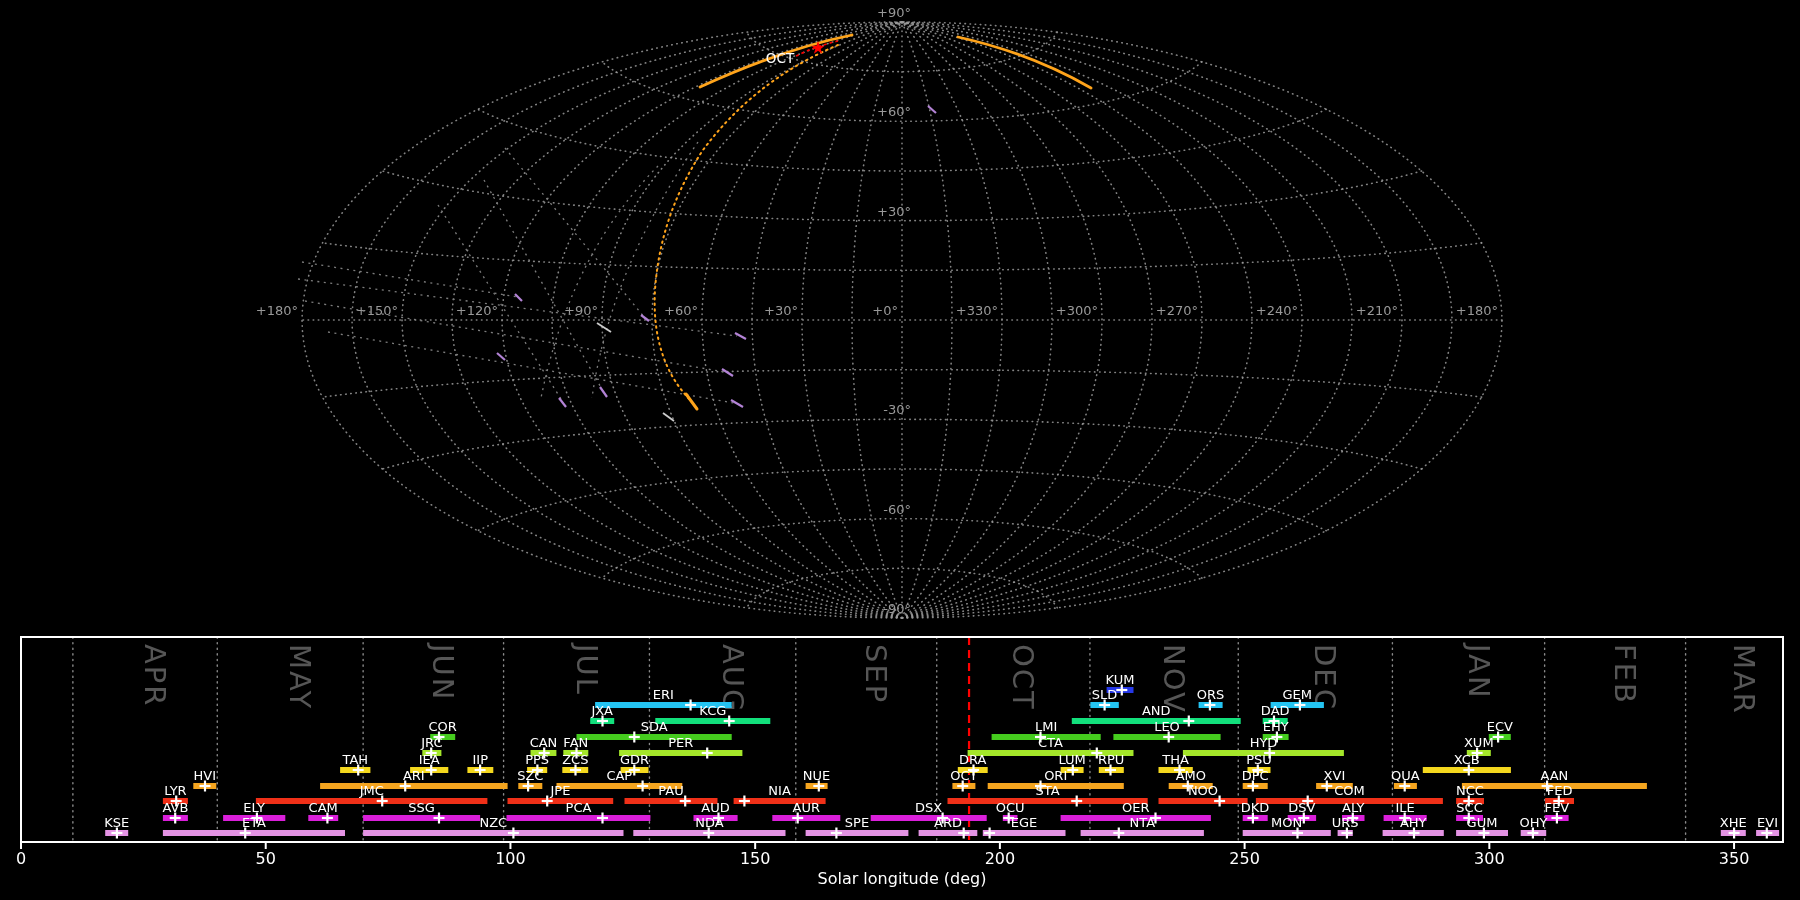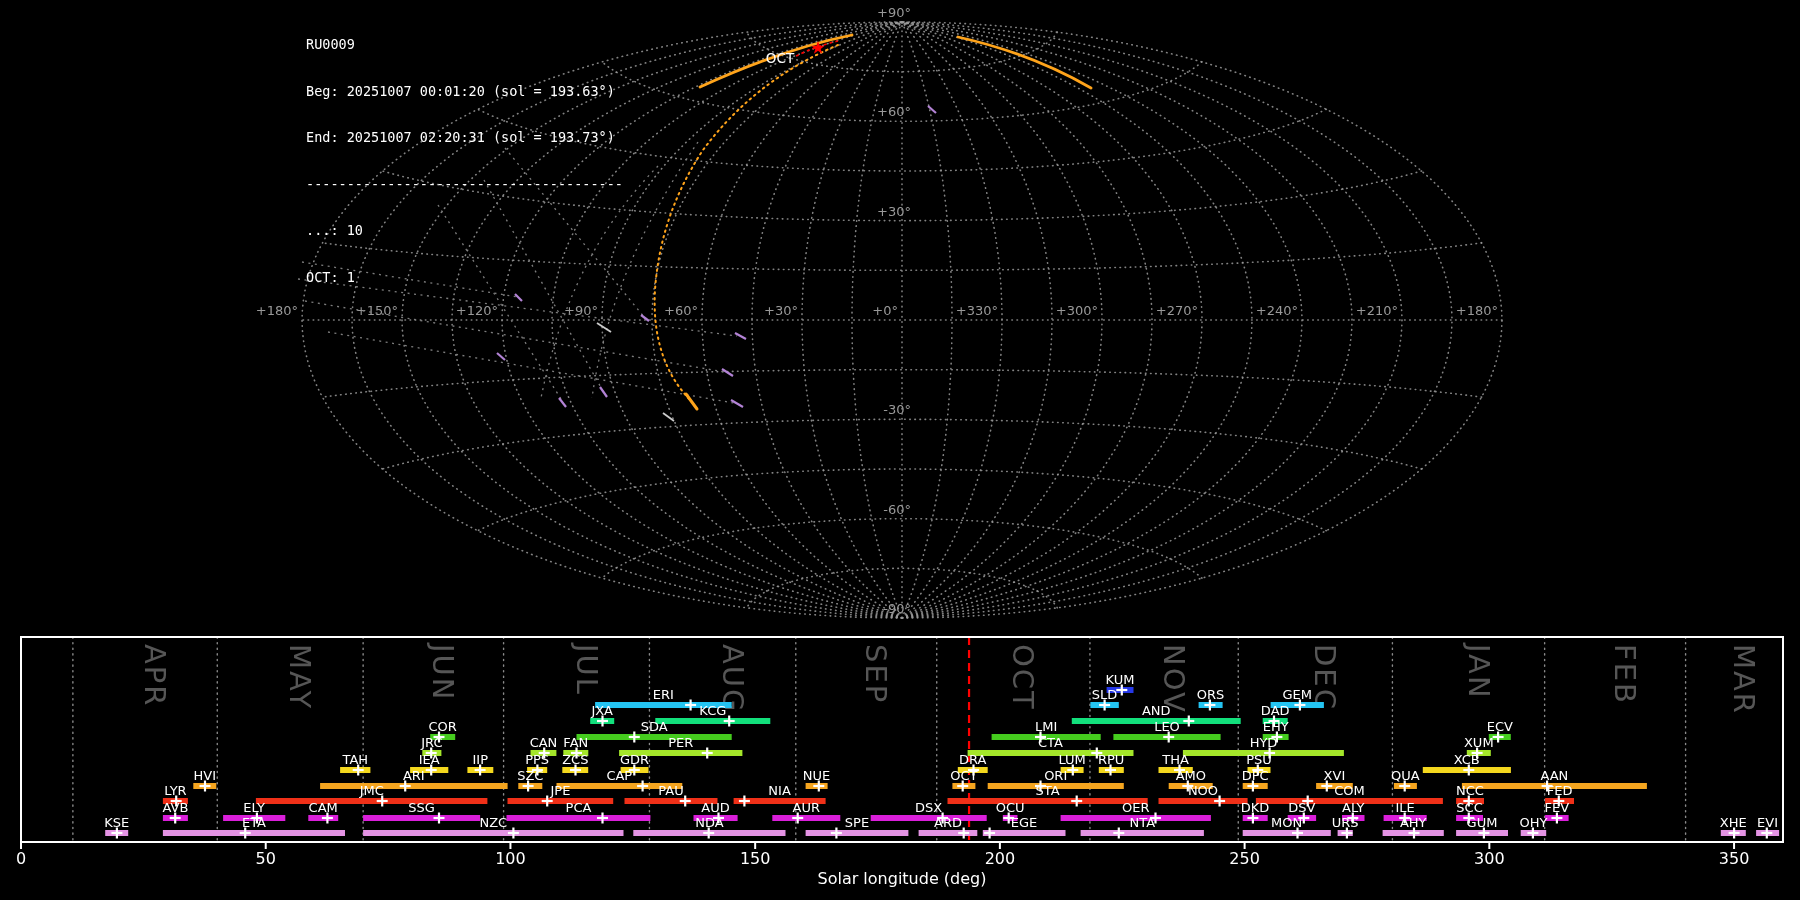--- a/index.html
+++ b/index.html
@@ -7,28 +7,20 @@
          font-family:"DejaVu Sans",sans-serif;}
   #plot{position:absolute;left:0;top:0;}
   #hdr{position:absolute;left:306px;top:6px;color:#fff;
        font-family:"DejaVu Sans Mono",monospace;font-size:13.5px;line-height:15.5px;
        white-space:pre;z-index:2;}
 </style>
 </head>
 <body>
 
 <div id="stage">
-  <div id="hdr">
-    <div>RU0009</div>
-    <div>Beg: 20251007 00:01:20 (sol = 193.63°)</div>
-    <div>End: 20251007 02:20:31 (sol = 193.73°)</div>
-    <div>---------------------------------------</div>
-    <div>...: 10</div>
-    <div>OCT: 1</div>
-  </div>
   <svg id="plot" width="1800" height="900">
       <path fill="none" stroke="#9a9a9a" stroke-width="1.6" stroke-dasharray="0.5 4.6" stroke-linecap="round" opacity="0.85" d="M902.0 618.0L922.9 617.8L943.9 617.3L964.7 616.4L985.5 615.1L1006.2 613.5L1026.7 611.5L1047.2 609.1L1067.4 606.5L1087.4 603.4L1107.2 600.0L1126.8 596.3L1146.0 592.2L1165.0 587.8L1183.7 583.1L1202.0 578.1L1220.0 572.7L1237.5 567.1L1254.7 561.1L1271.4 554.8L1287.7 548.3L1303.5 541.5L1318.8 534.4L1333.6 527.0L1347.9 519.4L1361.6 511.6L1374.8 503.5L1387.4 495.2L1399.4 486.6L1410.8 477.9L1421.6 469.0L1431.8 459.9L1441.3 450.6L1450.1 441.2L1458.3 431.6L1465.8 421.9L1472.6 412.1L1478.8 402.1L1484.2 392.1L1488.9 382.0L1492.9 371.7L1496.2 361.5L1498.7 351.1L1500.5 340.8L1501.6 330.4L1502.0 320.0L1501.6 309.6L1500.5 299.2L1498.7 288.9L1496.2 278.5L1492.9 268.3L1488.9 258.0L1484.2 247.9L1478.8 237.9L1472.6 227.9L1465.8 218.1L1458.3 208.4L1450.1 198.8L1441.3 189.4L1431.8 180.1L1421.6 171.0L1410.8 162.1L1399.4 153.4L1387.4 144.8L1374.8 136.5L1361.6 128.4L1347.9 120.6L1333.6 113.0L1318.8 105.6L1303.5 98.5L1287.7 91.7L1271.4 85.2L1254.7 78.9L1237.5 72.9L1220.0 67.3L1202.0 61.9L1183.7 56.9L1165.0 52.2L1146.0 47.8L1126.8 43.7L1107.2 40.0L1087.4 36.6L1067.4 33.5L1047.2 30.9L1026.7 28.5L1006.2 26.5L985.5 24.9L964.7 23.6L943.9 22.7L922.9 22.2L902.0 22.0"></path>
       <path fill="none" stroke="#9a9a9a" stroke-width="1.6" stroke-dasharray="0.5 4.6" stroke-linecap="round" opacity="0.85" d="M902.0 618.0L922.7 617.0L943.3 615.6L963.6 613.8L983.8 611.7L1003.8 609.3L1023.6 606.6L1043.1 603.5L1062.3 600.1L1081.2 596.4L1099.9 592.3L1118.2 588.0L1136.1 583.4L1153.7 578.5L1170.9 573.3L1187.7 567.9L1204.1 562.2L1220.0 556.2L1235.5 550.0L1250.6 543.5L1265.2 536.8L1279.3 529.9L1293.0 522.8L1306.1 515.5L1318.7 508.0L1330.8 500.2L1342.3 492.3L1353.4 484.3L1363.8 476.1L1373.8 467.7L1383.1 459.1L1391.9 450.5L1400.1 441.7L1407.7 432.8L1414.7 423.8L1421.2 414.7L1427.0 405.5L1432.2 396.2L1436.8 386.8L1440.9 377.4L1444.3 367.9L1447.0 358.4L1449.2 348.8L1450.8 339.2L1451.7 329.6L1452.0 320.0L1451.7 310.4L1450.8 300.8L1449.2 291.2L1447.0 281.6L1444.3 272.1L1440.9 262.6L1436.8 253.2L1432.2 243.8L1427.0 234.5L1421.2 225.3L1414.7 216.2L1407.7 207.2L1400.1 198.3L1391.9 189.5L1383.1 180.9L1373.8 172.3L1363.8 163.9L1353.4 155.7L1342.3 147.7L1330.8 139.8L1318.7 132.0L1306.1 124.5L1293.0 117.2L1279.3 110.1L1265.2 103.2L1250.6 96.5L1235.5 90.0L1220.0 83.8L1204.1 77.8L1187.7 72.1L1170.9 66.7L1153.7 61.5L1136.1 56.6L1118.2 52.0L1099.9 47.7L1081.2 43.6L1062.3 39.9L1043.1 36.5L1023.6 33.4L1003.8 30.7L983.8 28.3L963.6 26.2L943.3 24.4L922.7 23.0L902.0 22.0"></path>
       <path fill="none" stroke="#9a9a9a" stroke-width="1.6" stroke-dasharray="0.5 4.6" stroke-linecap="round" opacity="0.85" d="M902.0 618.0L922.1 616.1L942.0 613.9L961.6 611.4L980.9 608.5L999.9 605.4L1018.5 601.9L1036.9 598.2L1054.9 594.1L1072.5 589.8L1089.8 585.3L1106.6 580.4L1123.1 575.4L1139.2 570.1L1154.9 564.5L1170.1 558.8L1184.9 552.8L1199.2 546.6L1213.2 540.2L1226.6 533.6L1239.6 526.9L1252.1 519.9L1264.2 512.8L1275.7 505.6L1286.8 498.2L1297.4 490.6L1307.5 482.9L1317.1 475.1L1326.2 467.1L1334.8 459.1L1342.9 450.9L1350.5 442.6L1357.5 434.2L1364.1 425.8L1370.1 417.3L1375.6 408.6L1380.6 400.0L1385.1 391.2L1389.1 382.4L1392.5 373.6L1395.4 364.7L1397.8 355.8L1399.6 346.9L1400.9 337.9L1401.7 329.0L1402.0 320.0L1401.7 311.0L1400.9 302.1L1399.6 293.1L1397.8 284.2L1395.4 275.3L1392.5 266.4L1389.1 257.6L1385.1 248.8L1380.6 240.0L1375.6 231.4L1370.1 222.7L1364.1 214.2L1357.5 205.8L1350.5 197.4L1342.9 189.1L1334.8 180.9L1326.2 172.9L1317.1 164.9L1307.5 157.1L1297.4 149.4L1286.8 141.8L1275.7 134.4L1264.2 127.2L1252.1 120.1L1239.6 113.1L1226.6 106.4L1213.2 99.8L1199.2 93.4L1184.9 87.2L1170.1 81.2L1154.9 75.5L1139.2 69.9L1123.1 64.6L1106.6 59.6L1089.8 54.7L1072.5 50.2L1054.9 45.9L1036.9 41.8L1018.5 38.1L999.9 34.6L980.9 31.5L961.6 28.6L942.0 26.1L922.1 23.9L902.0 22.0"></path>
       <path fill="none" stroke="#9a9a9a" stroke-width="1.6" stroke-dasharray="0.5 4.6" stroke-linecap="round" opacity="0.85" d="M902.0 618.0L921.2 615.3L940.0 612.3L958.5 609.0L976.6 605.5L994.4 601.7L1011.8 597.6L1028.7 593.3L1045.3 588.7L1061.5 583.9L1077.3 578.9L1092.6 573.6L1107.5 568.2L1122.0 562.5L1136.1 556.7L1149.8 550.7L1163.0 544.5L1175.8 538.2L1188.1 531.7L1200.0 525.0L1211.4 518.3L1222.5 511.3L1233.0 504.3L1243.1 497.1L1252.8 489.8L1262.0 482.4L1270.8 474.9L1279.1 467.3L1287.0 459.6L1294.4 451.8L1301.4 444.0L1307.9 436.0L1314.0 428.0L1319.6 420.0L1324.8 411.8L1329.5 403.7L1333.8 395.4L1337.6 387.1L1341.0 378.8L1343.9 370.5L1346.4 362.1L1348.4 353.7L1350.0 345.3L1351.1 336.9L1351.8 328.4L1352.0 320.0L1351.8 311.6L1351.1 303.1L1350.0 294.7L1348.4 286.3L1346.4 277.9L1343.9 269.5L1341.0 261.2L1337.6 252.9L1333.8 244.6L1329.5 236.3L1324.8 228.2L1319.6 220.0L1314.0 212.0L1307.9 204.0L1301.4 196.0L1294.4 188.2L1287.0 180.4L1279.1 172.7L1270.8 165.1L1262.0 157.6L1252.8 150.2L1243.1 142.9L1233.0 135.7L1222.5 128.7L1211.4 121.7L1200.0 115.0L1188.1 108.3L1175.8 101.8L1163.0 95.5L1149.8 89.3L1136.1 83.3L1122.0 77.5L1107.5 71.8L1092.6 66.4L1077.3 61.1L1061.5 56.1L1045.3 51.3L1028.7 46.7L1011.8 42.4L994.4 38.3L976.6 34.5L958.5 31.0L940.0 27.7L921.2 24.7L902.0 22.0"></path>
       <path fill="none" stroke="#9a9a9a" stroke-width="1.6" stroke-dasharray="0.5 4.6" stroke-linecap="round" opacity="0.85" d="M902.0 618.0L919.9 614.6L937.5 610.8L954.6 606.9L971.3 602.7L987.6 598.3L1003.4 593.6L1018.9 588.8L1033.9 583.8L1048.5 578.5L1062.6 573.1L1076.4 567.5L1089.7 561.8L1102.6 555.9L1115.1 549.9L1127.2 543.7L1138.8 537.3L1150.0 530.9L1160.9 524.3L1171.3 517.6L1181.2 510.9L1190.8 504.0L1200.0 497.0L1208.8 489.9L1217.1 482.7L1225.1 475.5L1232.6 468.1L1239.8 460.8L1246.6 453.3L1252.9 445.8L1258.9 438.2L1264.5 430.5L1269.7 422.8L1274.5 415.1L1278.9 407.3L1282.9 399.5L1286.5 391.7L1289.8 383.8L1292.7 375.9L1295.1 367.9L1297.2 360.0L1298.9 352.0L1300.3 344.0L1301.2 336.0L1301.8 328.0L1302.0 320.0L1301.8 312.0L1301.2 304.0L1300.3 296.0L1298.9 288.0L1297.2 280.0L1295.1 272.1L1292.7 264.1L1289.8 256.2L1286.5 248.3L1282.9 240.5L1278.9 232.7L1274.5 224.9L1269.7 217.2L1264.5 209.5L1258.9 201.8L1252.9 194.2L1246.6 186.7L1239.8 179.2L1232.6 171.9L1225.1 164.5L1217.1 157.3L1208.8 150.1L1200.0 143.0L1190.8 136.0L1181.2 129.1L1171.3 122.4L1160.9 115.7L1150.0 109.1L1138.8 102.7L1127.2 96.3L1115.1 90.1L1102.6 84.1L1089.7 78.2L1076.4 72.5L1062.6 66.9L1048.5 61.5L1033.9 56.2L1018.9 51.2L1003.4 46.4L987.6 41.7L971.3 37.3L954.6 33.1L937.5 29.2L919.9 25.4L902.0 22.0"></path>
       <path fill="none" stroke="#9a9a9a" stroke-width="1.6" stroke-dasharray="0.5 4.6" stroke-linecap="round" opacity="0.85" d="M902.0 618.0L918.4 613.9L934.3 609.5L949.8 604.9L964.9 600.2L979.5 595.2L993.7 590.1L1007.5 584.8L1020.8 579.4L1033.7 573.8L1046.2 568.1L1058.3 562.2L1070.0 556.2L1081.3 550.1L1092.2 543.9L1102.7 537.6L1112.8 531.2L1122.5 524.6L1131.8 518.0L1140.8 511.3L1149.4 504.6L1157.6 497.7L1165.5 490.8L1173.0 483.8L1180.1 476.8L1186.9 469.7L1193.3 462.5L1199.4 455.3L1205.2 448.0L1210.6 440.7L1215.6 433.4L1220.4 426.0L1224.7 418.5L1228.8 411.1L1232.5 403.6L1235.9 396.1L1239.0 388.5L1241.7 381.0L1244.1 373.4L1246.2 365.8L1248.0 358.2L1249.4 350.6L1250.6 342.9L1251.4 335.3L1251.8 327.6L1252.0 320.0L1251.8 312.4L1251.4 304.7L1250.6 297.1L1249.4 289.4L1248.0 281.8L1246.2 274.2L1244.1 266.6L1241.7 259.0L1239.0 251.5L1235.9 243.9L1232.5 236.4L1228.8 228.9L1224.7 221.5L1220.4 214.0L1215.6 206.6L1210.6 199.3L1205.2 192.0L1199.4 184.7L1193.3 177.5L1186.9 170.3L1180.1 163.2L1173.0 156.2L1165.5 149.2L1157.6 142.3L1149.4 135.4L1140.8 128.7L1131.8 122.0L1122.5 115.4L1112.8 108.8L1102.7 102.4L1092.2 96.1L1081.3 89.9L1070.0 83.8L1058.3 77.8L1046.2 71.9L1033.7 66.2L1020.8 60.6L1007.5 55.2L993.7 49.9L979.5 44.8L964.9 39.8L949.8 35.1L934.3 30.5L918.4 26.1L902.0 22.0"></path>
       <path fill="none" stroke="#9a9a9a" stroke-width="1.6" stroke-dasharray="0.5 4.6" stroke-linecap="round" opacity="0.85" d="M902.0 618.0L916.6 613.2L930.7 608.3L944.4 603.2L957.6 597.9L970.4 592.5L982.8 587.0L994.8 581.4L1006.3 575.6L1017.5 569.7L1028.3 563.7L1038.7 557.6L1048.7 551.5L1058.4 545.2L1067.7 538.8L1076.6 532.4L1085.2 525.9L1093.4 519.4L1101.4 512.7L1108.9 506.0L1116.2 499.3L1123.1 492.5L1129.7 485.7L1136.1 478.8L1142.0 471.8L1147.7 464.8L1153.1 457.8L1158.2 450.8L1163.0 443.7L1167.5 436.5L1171.8 429.4L1175.7 422.2L1179.4 415.0L1182.7 407.8L1185.8 400.5L1188.6 393.3L1191.2 386.0L1193.5 378.7L1195.5 371.4L1197.2 364.1L1198.7 356.7L1199.9 349.4L1200.8 342.1L1201.5 334.7L1201.9 327.4L1202.0 320.0L1201.9 312.6L1201.5 305.3L1200.8 297.9L1199.9 290.6L1198.7 283.3L1197.2 275.9L1195.5 268.6L1193.5 261.3L1191.2 254.0L1188.6 246.7L1185.8 239.5L1182.7 232.2L1179.4 225.0L1175.7 217.8L1171.8 210.6L1167.5 203.5L1163.0 196.3L1158.2 189.2L1153.1 182.2L1147.7 175.2L1142.0 168.2L1136.1 161.2L1129.7 154.3L1123.1 147.5L1116.2 140.7L1108.9 134.0L1101.4 127.3L1093.4 120.6L1085.2 114.1L1076.6 107.6L1067.7 101.2L1058.4 94.8L1048.7 88.5L1038.7 82.4L1028.3 76.3L1017.5 70.3L1006.3 64.4L994.8 58.6L982.8 53.0L970.4 47.5L957.6 42.1L944.4 36.8L930.7 31.7L916.6 26.8L902.0 22.0"></path>
       <path fill="none" stroke="#9a9a9a" stroke-width="1.6" stroke-dasharray="0.5 4.6" stroke-linecap="round" opacity="0.85" d="M902.0 618.0L914.5 612.7L926.6 607.2L938.3 601.7L949.5 596.0L960.4 590.2L970.9 584.4L981.0 578.4L990.7 572.4L1000.1 566.2L1009.1 560.0L1017.8 553.8L1026.1 547.5L1034.2 541.1L1041.9 534.6L1049.3 528.1L1056.4 521.6L1063.2 515.0L1069.7 508.4L1076.0 501.7L1082.0 495.0L1087.7 488.2L1093.1 481.4L1098.3 474.6L1103.2 467.8L1107.8 460.9L1112.2 454.0L1116.4 447.1L1120.3 440.1L1124.0 433.2L1127.4 426.2L1130.6 419.2L1133.6 412.2L1136.3 405.1L1138.9 398.1L1141.2 391.0L1143.2 383.9L1145.1 376.9L1146.7 369.8L1148.1 362.7L1149.3 355.6L1150.3 348.5L1151.0 341.4L1151.6 334.2L1151.9 327.1L1152.0 320.0L1151.9 312.9L1151.6 305.8L1151.0 298.6L1150.3 291.5L1149.3 284.4L1148.1 277.3L1146.7 270.2L1145.1 263.1L1143.2 256.1L1141.2 249.0L1138.9 241.9L1136.3 234.9L1133.6 227.8L1130.6 220.8L1127.4 213.8L1124.0 206.8L1120.3 199.9L1116.4 192.9L1112.2 186.0L1107.8 179.1L1103.2 172.2L1098.3 165.4L1093.1 158.6L1087.7 151.8L1082.0 145.0L1076.0 138.3L1069.7 131.6L1063.2 125.0L1056.4 118.4L1049.3 111.9L1041.9 105.4L1034.2 98.9L1026.1 92.5L1017.8 86.2L1009.1 80.0L1000.1 73.8L990.7 67.6L981.0 61.6L970.9 55.6L960.4 49.8L949.5 44.0L938.3 38.3L926.6 32.8L914.5 27.3L902.0 22.0"></path>
       <path fill="none" stroke="#9a9a9a" stroke-width="1.6" stroke-dasharray="0.5 4.6" stroke-linecap="round" opacity="0.85" d="M902.0 618.0L912.3 612.2L922.2 606.4L931.7 600.4L940.8 594.4L949.6 588.3L958.1 582.2L966.3 576.0L974.1 569.7L981.6 563.4L988.9 557.1L995.8 550.7L1002.5 544.2L1008.9 537.7L1015.1 531.2L1021.0 524.7L1026.6 518.1L1032.0 511.5L1037.2 504.9L1042.2 498.2L1046.9 491.5L1051.4 484.8L1055.7 478.1L1059.8 471.3L1063.6 464.6L1067.3 457.8L1070.8 451.0L1074.0 444.2L1077.1 437.3L1080.0 430.5L1082.7 423.6L1085.2 416.8L1087.6 409.9L1089.7 403.0L1091.7 396.1L1093.5 389.2L1095.1 382.3L1096.6 375.4L1097.9 368.5L1099.0 361.6L1099.9 354.7L1100.6 347.7L1101.2 340.8L1101.7 333.9L1101.9 326.9L1102.0 320.0L1101.9 313.1L1101.7 306.1L1101.2 299.2L1100.6 292.3L1099.9 285.3L1099.0 278.4L1097.9 271.5L1096.6 264.6L1095.1 257.7L1093.5 250.8L1091.7 243.9L1089.7 237.0L1087.6 230.1L1085.2 223.2L1082.7 216.4L1080.0 209.5L1077.1 202.7L1074.0 195.8L1070.8 189.0L1067.3 182.2L1063.6 175.4L1059.8 168.7L1055.7 161.9L1051.4 155.2L1046.9 148.5L1042.2 141.8L1037.2 135.1L1032.0 128.5L1026.6 121.9L1021.0 115.3L1015.1 108.8L1008.9 102.3L1002.5 95.8L995.8 89.3L988.9 82.9L981.6 76.6L974.1 70.3L966.3 64.0L958.1 57.8L949.6 51.7L940.8 45.6L931.7 39.6L922.2 33.6L912.3 27.8L902.0 22.0"></path>

